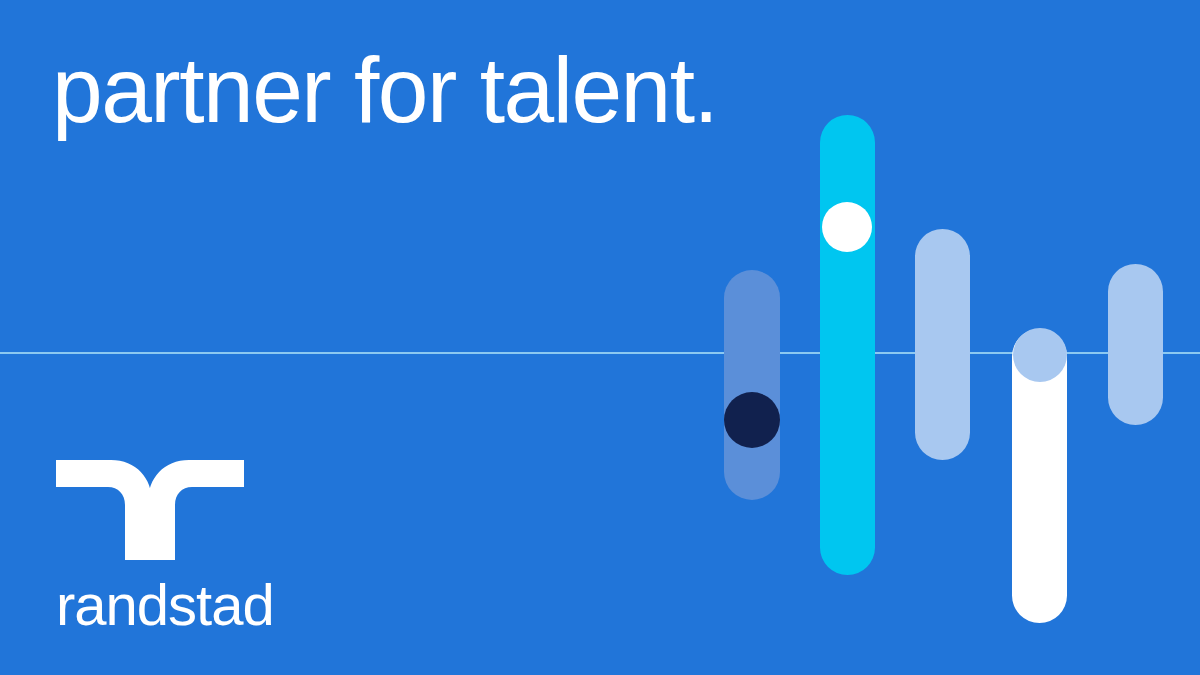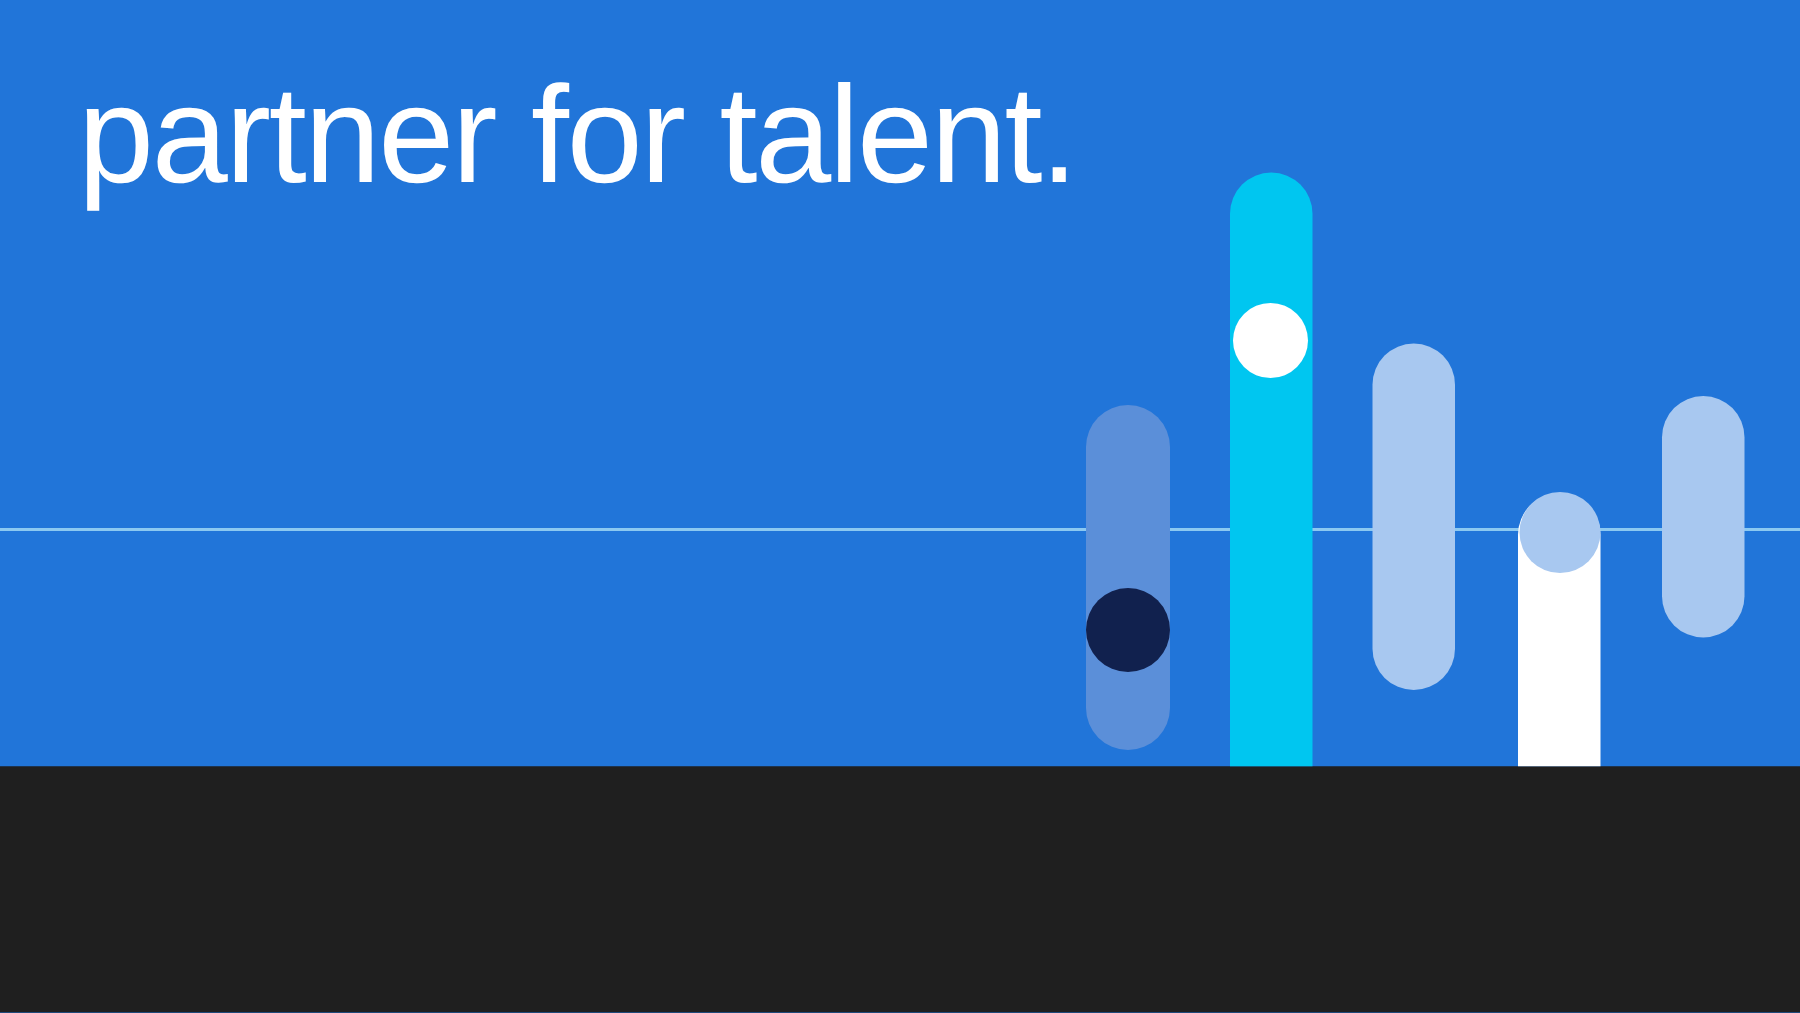--- a/index.html
+++ b/index.html
@@ -3,21 +3,21 @@
 <meta charset="utf-8">
 <style>
   html, body {
     margin: 0;
     padding: 0;
     background: #1f1f1f;
   }
   #stage {
     position: relative;
     width: 1200px;
-    height: 511px;
+    height: 675px;
     overflow: hidden;
     background: #2175D9;
     font-family: "Liberation Sans", sans-serif;
     -webkit-font-smoothing: antialiased;
   }
 
   
   #headline {
     position: absolute;
     left: 52px;
@@ -98,14 +98,21 @@
       <div class="bar" style="left: 724px; top: 270px; width: 56px; height: 230px; background: rgb(91, 143, 217);"></div>
       <div class="dot" style="left: 724px; top: 392px; width: 56px; height: 56px; background: rgb(17, 33, 78);"></div>
       <div class="bar" style="left: 820px; top: 115px; width: 55px; height: 460px; background: rgb(0, 198, 240);"></div>
       <div class="dot" style="left: 822px; top: 202px; width: 50px; height: 50px; background: rgb(255, 255, 255);"></div>
       <div class="bar" style="left: 915px; top: 229px; width: 55px; height: 231px; background: rgb(168, 200, 240);"></div>
       <div class="bar" style="left: 1012px; top: 329px; width: 55px; height: 294px; background: rgb(255, 255, 255);"></div>
       <div class="dot" style="left: 1013px; top: 328px; width: 54px; height: 54px; background: rgb(168, 200, 240);"></div>
       <div class="bar" style="left: 1108px; top: 264px; width: 55px; height: 161px; background: rgb(168, 200, 240);"></div>
     </div>
 
+  <div id="logo">
+    <svg id="logo-mark" viewBox="0 0 188 104" aria-hidden="true">
+      <path fill="#FFFFFF" d="M0 2 L0 29 L52 29 C62 29 69 36 69 47 L69 102 L96 102 L96 44 C96 20 80 2 55 2 Z"></path>
+      <path fill="#FFFFFF" d="M188 2 L188 29 L136 29 C126 29 119 36 119 47 L119 102 L92 102 L92 44 C92 20 108 2 133 2 Z"></path>
+    </svg>
+    <div id="logo-wordmark">randstad</div>
+  </div>
 
 </div>
 
 </body></html>

